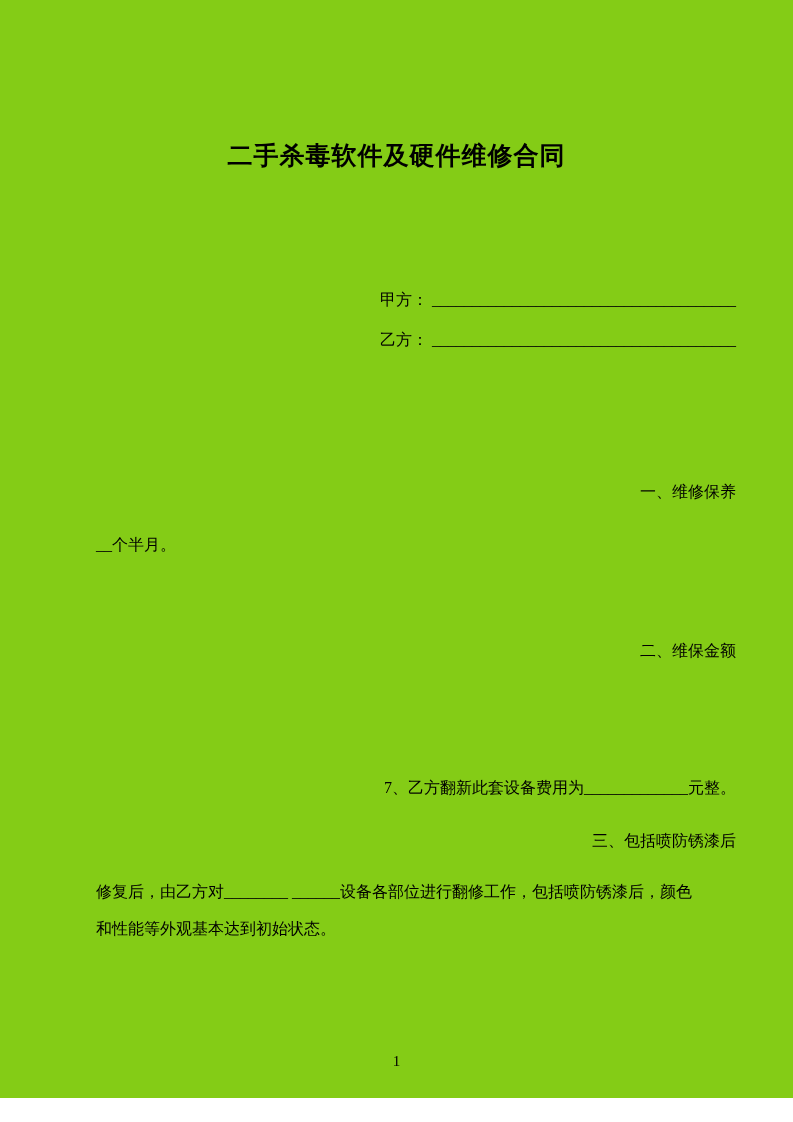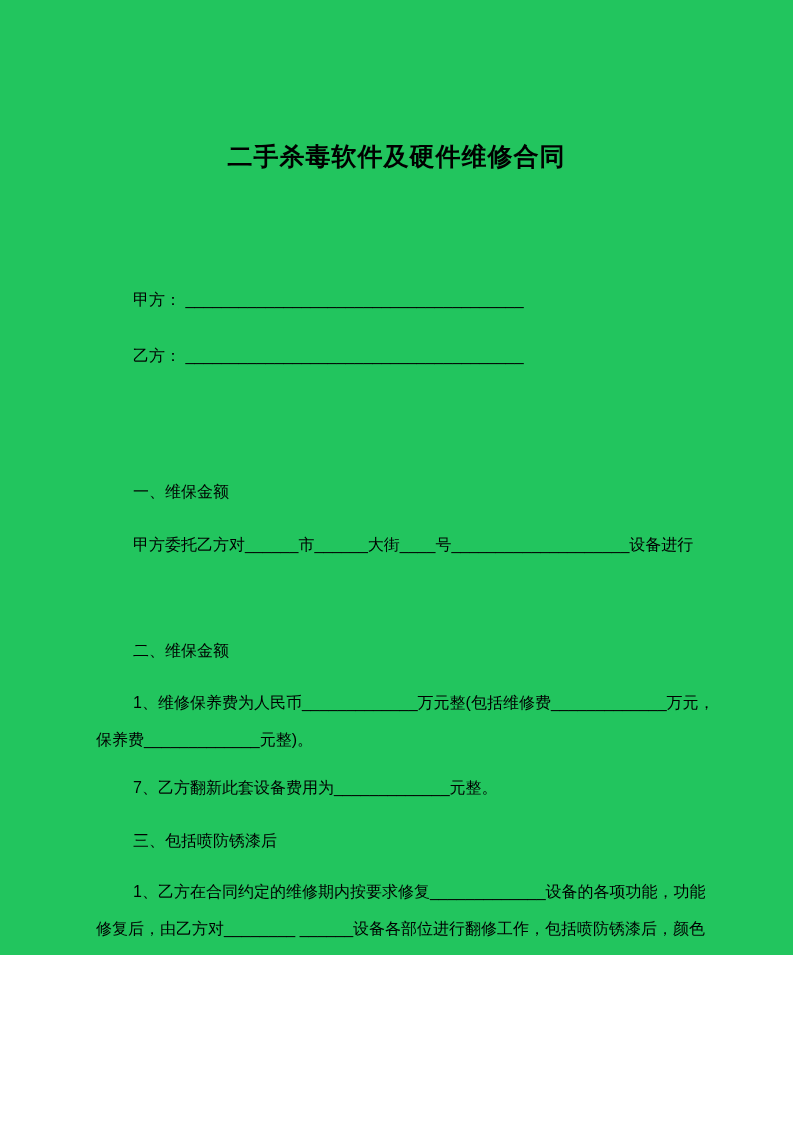--- a/index.html
+++ b/index.html
@@ -3,24 +3,24 @@
 <meta charset="utf-8">
 <style>
   html, body {
     margin: 0;
     padding: 0;
     background: #ffffff;
   }
   .page {
     position: relative;
     width: 793px;
-    height: 955px;
-    background: #22c55e;
+    height: 1098px;
+    background: #84cc16;
     color: #000000;
-    font-family: Liberation Sans, sans-serif;
+    font-family: Liberation Serif, serif;
     overflow: hidden;
   }
   .doc-title {
     position: absolute;
     top: 138px;
     left: 0;
     width: 100%;
     text-align: center;
     font-size: 25px;
     line-height: 36px;
@@ -33,36 +33,37 @@
     left: 96px;
     width: 640px;
     font-size: 16px;
     line-height: 37px;
   }
   .block .line {
     white-space: pre;
   }
   .block .line.ind {
     padding-left: 37px;
+    text-align: right;
   }
   .heading {
     font-weight: 400;
   }
   .page-footer {
     position: absolute;
     top: 1050px;
     left: 0;
     width: 100%;
     text-align: center;
     font-size: 15px;
     line-height: 22px;
   }
   
   #party-a   { top: 281px; }
-  #party-b   { top: 337px; }
+  #party-b   { top: 321px; }
   #preamble  { top: 384px; }
   #sec1-h    { top: 473px; }
   #sec1-p1   { top: 526px; }
   #sec2-h    { top: 632px; }
   #sec2-c1   { top: 684px; }
   #sec2-c2   { top: 769px; }
   #sec3-h    { top: 822px; }
   #sec3-c1   { top: 873px; }
 </style>
 </head>
@@ -77,45 +78,40 @@
   </div>
 
   <div class="block" id="party-b">
     <div class="line ind">乙方： ______________________________________</div>
   </div>
 
   <div class="block" id="preamble">
   </div>
 
   <div class="block heading" id="sec1-h">
-    <div class="line ind">一、维保金额</div>
+    <div class="line ind">一、维修保养</div>
   </div>
 
   <div class="block" id="sec1-p1">
-    <div class="line ind">甲方委托乙方对______市______大街____号____________________设备进行</div>
+    <div class="line">__个半月。</div>
   </div>
 
   <div class="block heading" id="sec2-h">
     <div class="line ind">二、维保金额</div>
   </div>
 
-  <div class="block" id="sec2-c1">
-    <div class="line ind">1、维修保养费为人民币_____________万元整(包括维修费_____________万元，</div>
-    <div class="line">保养费_____________元整)。</div>
-  </div>
 
   <div class="block" id="sec2-c2">
     <div class="line ind">7、乙方翻新此套设备费用为_____________元整。</div>
   </div>
 
   <div class="block heading" id="sec3-h">
     <div class="line ind">三、包括喷防锈漆后</div>
   </div>
 
   <div class="block" id="sec3-c1">
-    <div class="line ind">1、乙方在合同约定的维修期内按要求修复_____________设备的各项功能，功能</div>
     <div class="line">修复后，由乙方对________ ______设备各部位进行翻修工作，包括喷防锈漆后，颜色</div>
     <div class="line">和性能等外观基本达到初始状态。</div>
   </div>
 
   <div class="page-footer">1</div>
 
 </div>
 
 </body></html>

